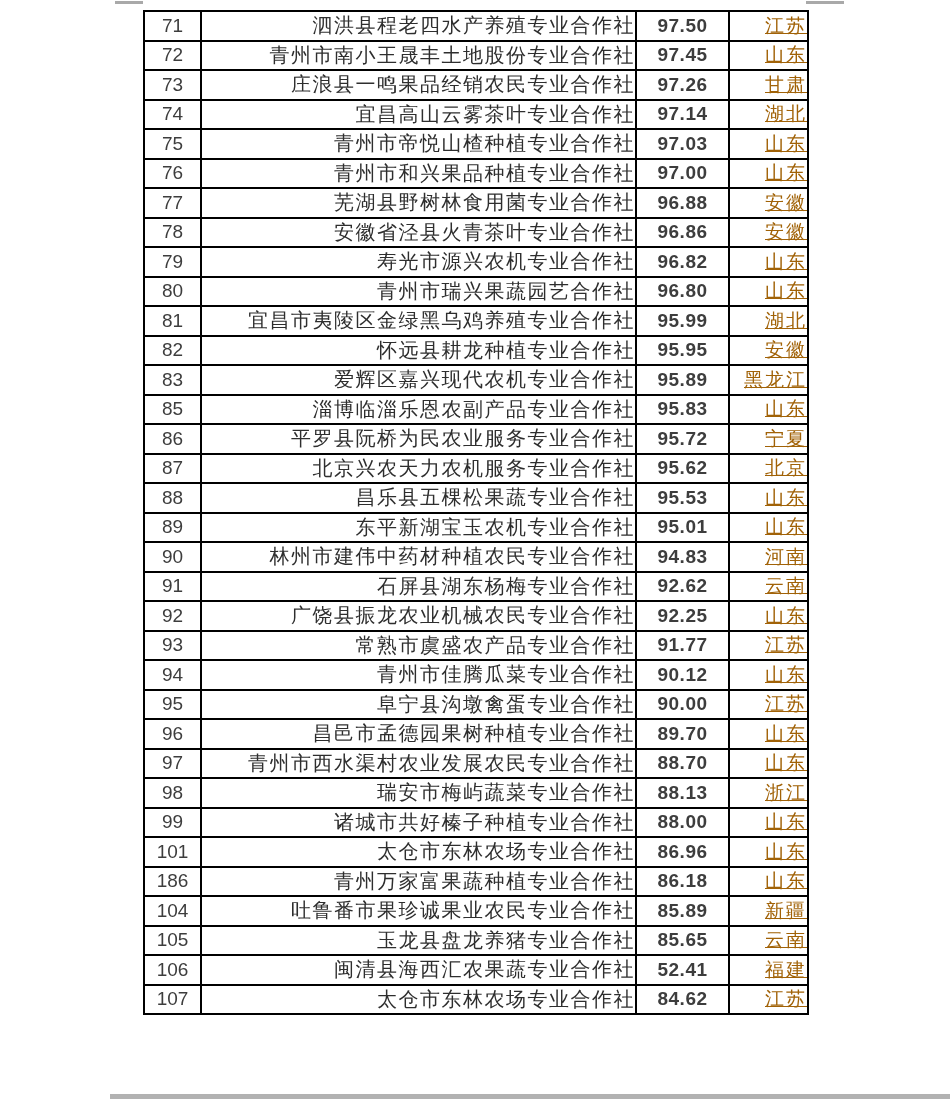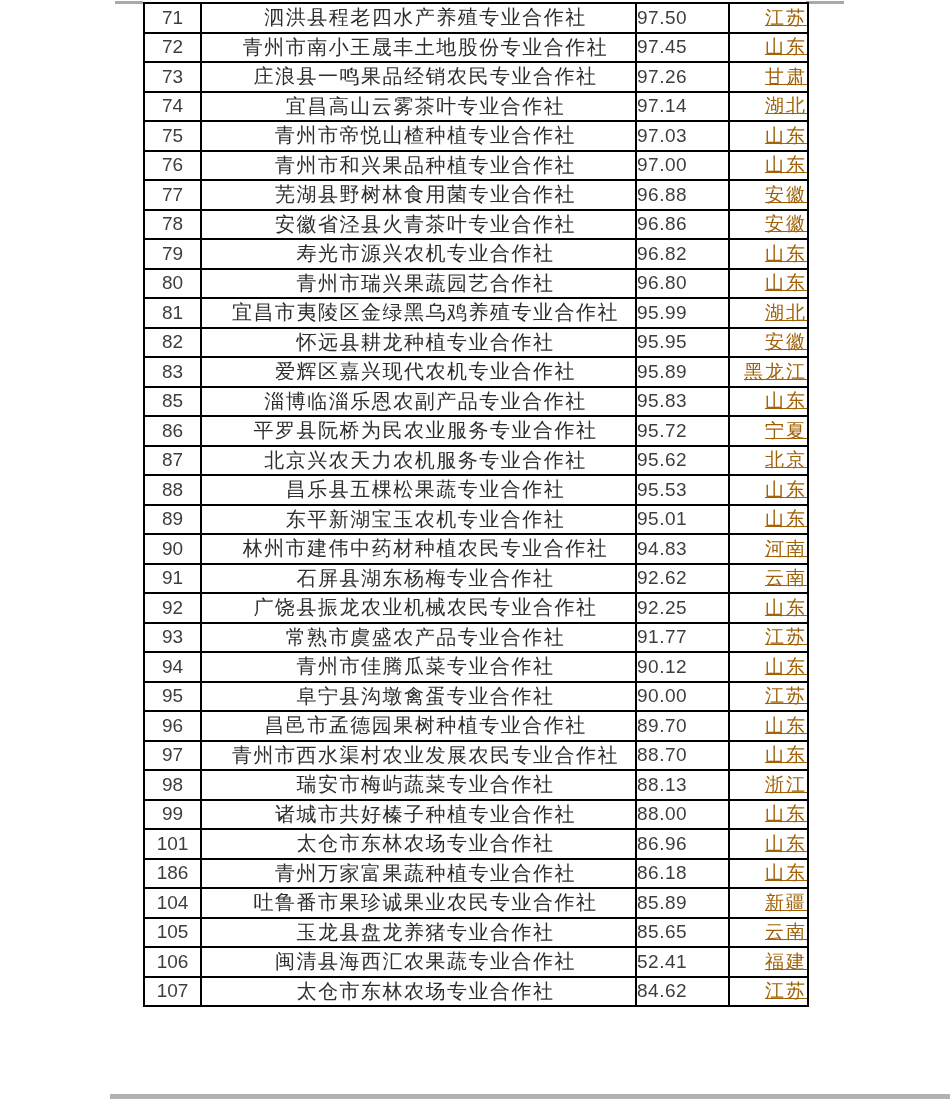--- a/index.html
+++ b/index.html
@@ -20,51 +20,53 @@
     position: absolute;
     background: #a9a9a9;
   }
   .edge-top-left  { left: 115px; top: 1px; width: 28px;  height: 3px; }
   .edge-top-right { left: 806px; top: 1px; width: 38px;  height: 3px; }
   .edge-bottom    { left: 110px; top: 1094px; width: 840px; height: 5px; background: #b2b2b2; }
 
   table.rank-table {
     position: absolute;
     left: 143px;
-    top: 2px;
+    top: 10px;
     width: 664px;
     border-collapse: collapse;
     table-layout: fixed;
   }
   .rank-table td {
     border: 2px solid #000000;
     height: 27.5px;
     padding: 0;
     vertical-align: middle;
     overflow: hidden;
     white-space: nowrap;
   }
   td.cell-rank {
     text-align: center;
     font-family: "Liberation Sans", "DejaVu Sans", sans-serif;
     font-size: 19px;
     color: #3d3d3d;
   }
   td.cell-name {
     padding-left: 14px;
-    text-align: center;
+    text-align: right;
     font-size: 20px;
     letter-spacing: 1.5px;
     color: #2e2e2e;
   }
   td.cell-score {
+    text-align: center;
     font-family: "Liberation Sans", "DejaVu Sans", sans-serif;
     font-size: 19px;
     letter-spacing: 0.5px;
     color: #3d3d3d;
+    font-weight: bold;
   }
   td.cell-province {
     text-align: right;
     font-size: 19px;
     letter-spacing: 2px;
     color: #a16207;
     text-decoration: underline;
   }
 </style>
 </head>

